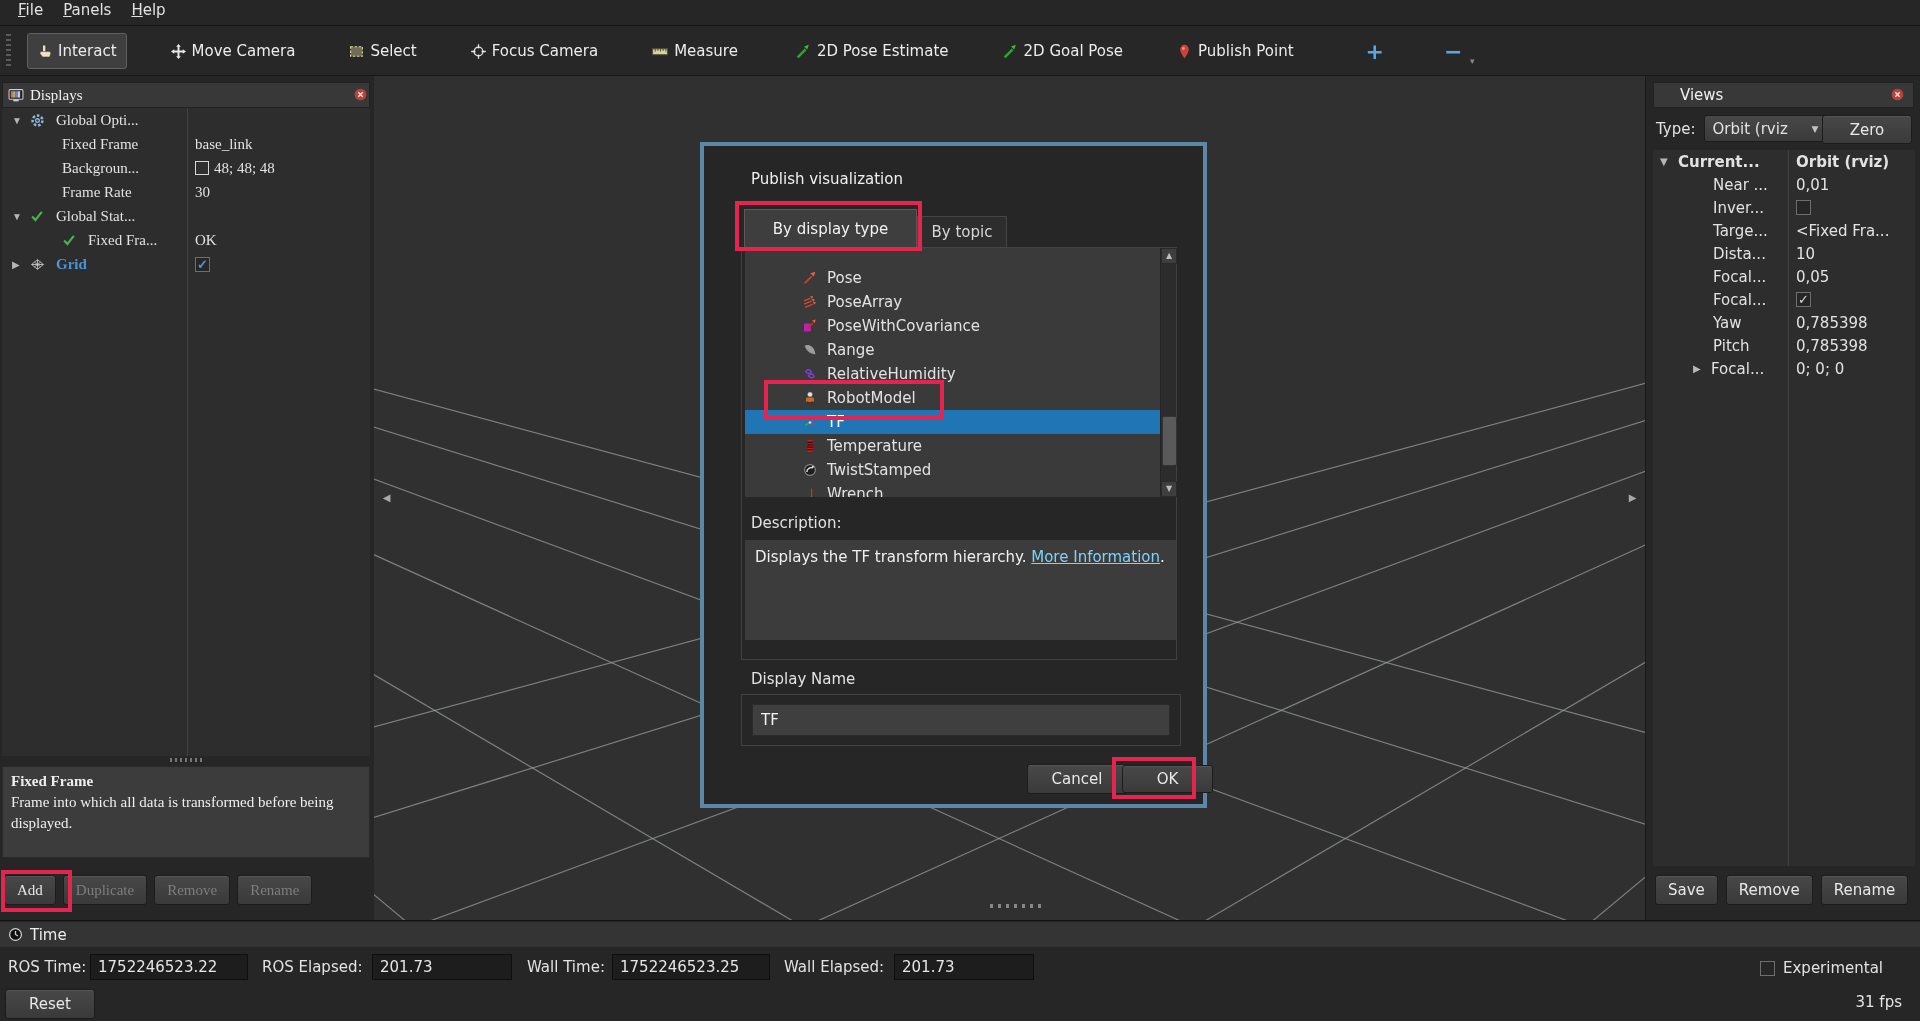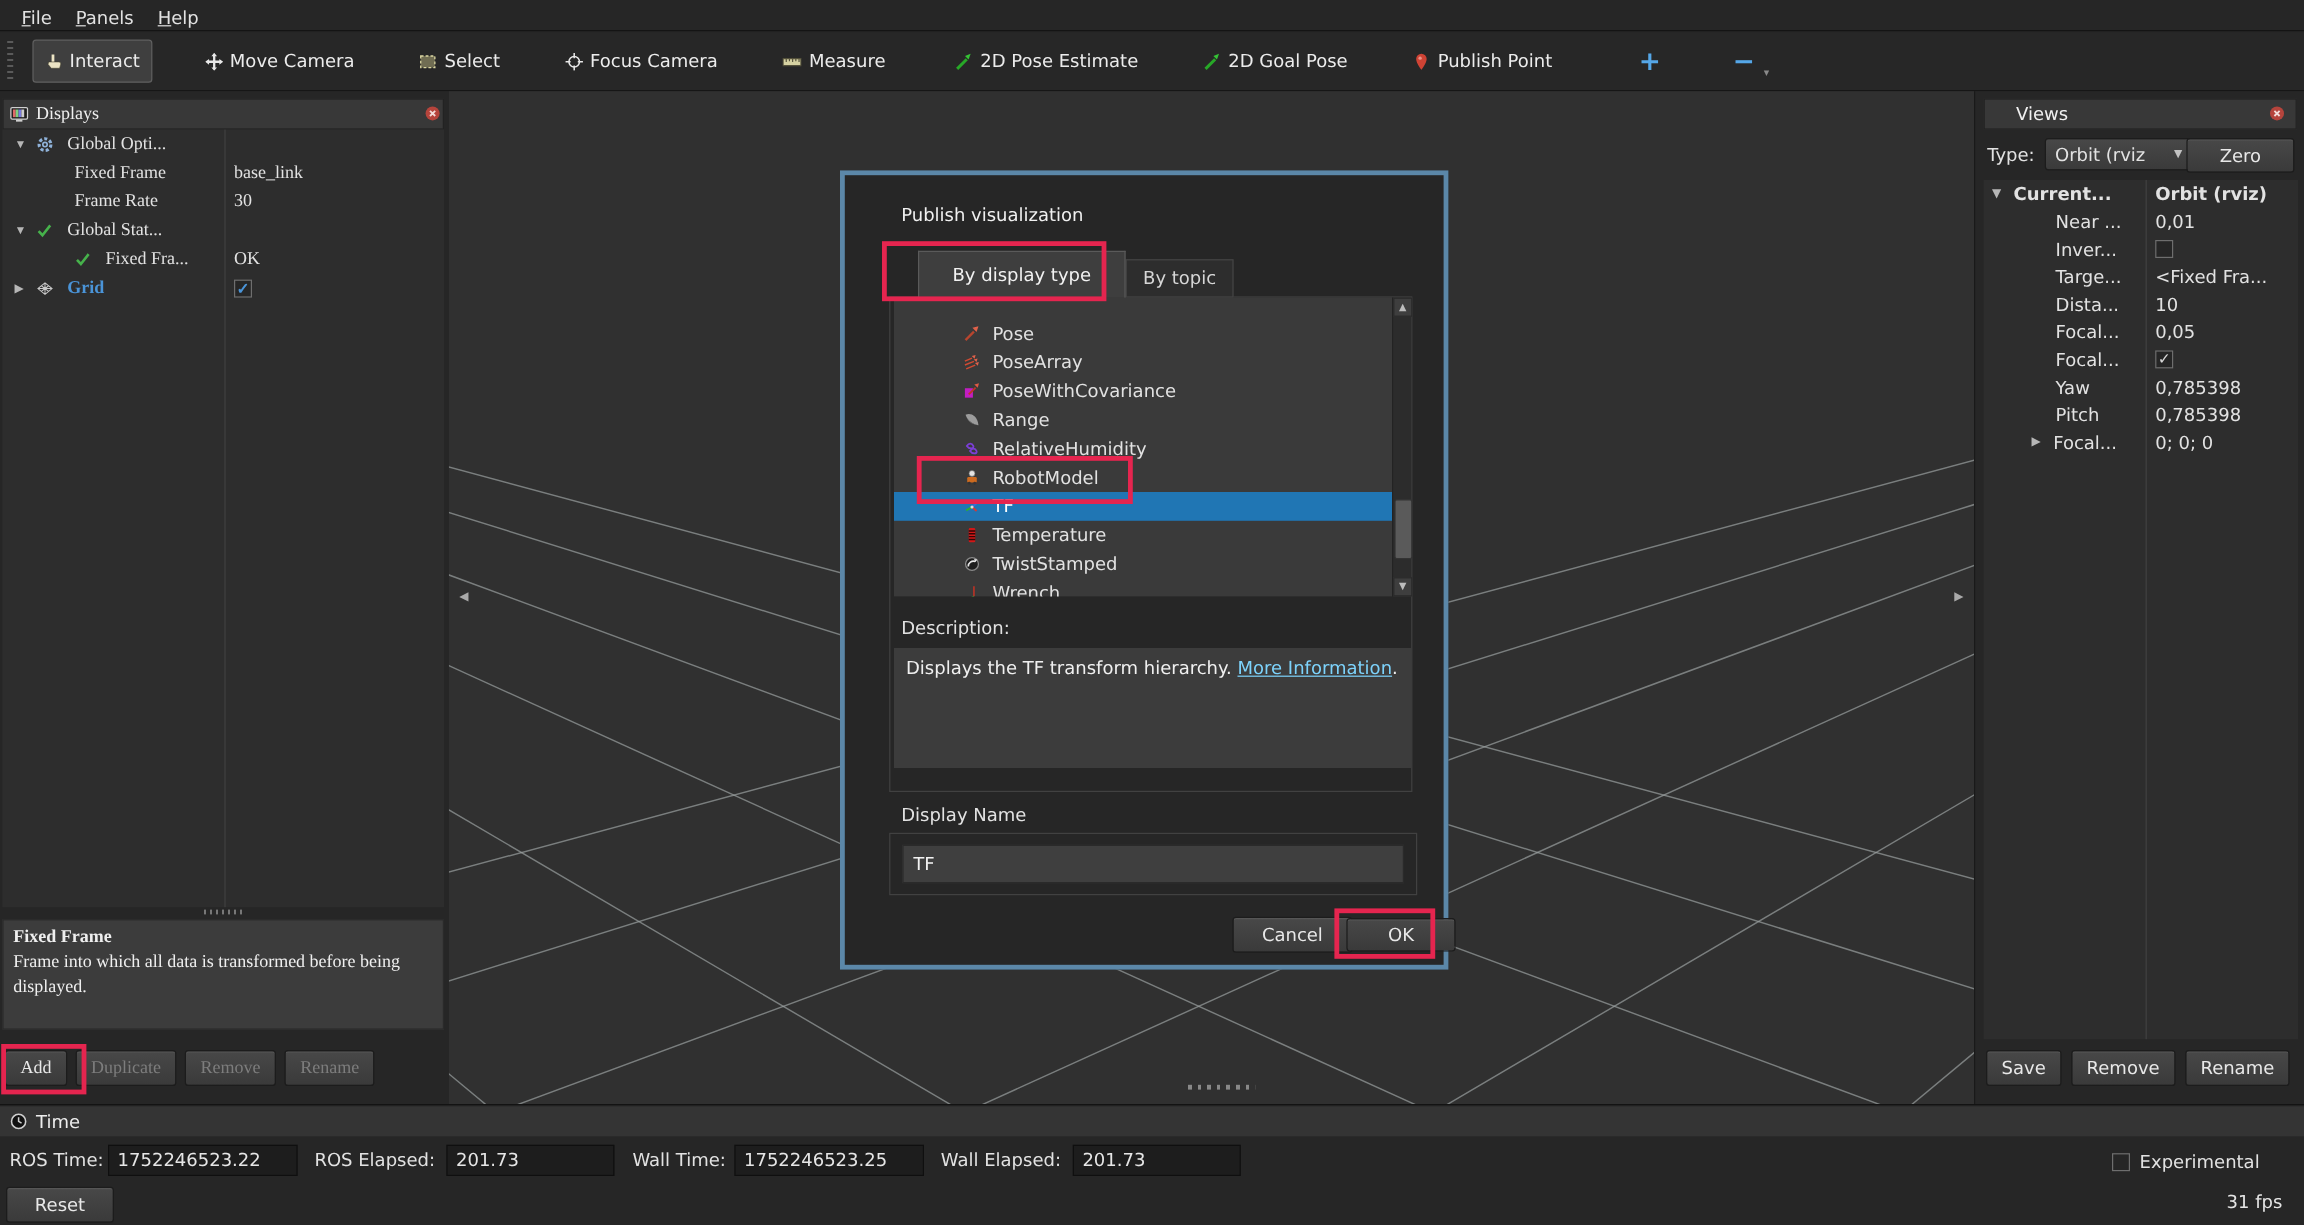--- a/index.html
+++ b/index.html
@@ -1,20 +1,20 @@
 <!DOCTYPE html>
 <html><head>
 <meta charset="utf-8">
 <style>
   html,body{margin:0;padding:0;background:#141414;}
   #app{position:relative;width:1920px;height:1021px;background:#262626;color:#e2e2e2;
        font-family:"DejaVu Sans","Liberation Sans",sans-serif;font-size:15px;overflow:hidden;}
   
   .menubar{position:absolute;left:0;top:0;width:1920px;height:26px;background:#262626;
-           border-bottom:1px solid #141414;display:flex;align-items:flex-end;padding-left:8px;box-sizing:border-box;}
+           border-bottom:1px solid #141414;display:flex;align-items:flex-start;padding-left:8px;box-sizing:border-box;}
   .menu-item{padding:1px 10px;cursor:default;}
   
   .toolbar{position:absolute;left:0;top:27px;width:1920px;height:48px;background:#272727;
            border-bottom:1px solid #161616;display:flex;align-items:center;}
   .tb-grip{width:5px;height:34px;margin:0 16px 0 6px;
            background:repeating-linear-gradient(to bottom,#5a5a5a 0 2px,transparent 2px 5px);}
   .tool-btn{display:inline-flex;align-items:center;gap:6px;height:34px;padding:0 9px;color:#ececec;
             border:1px solid transparent;border-radius:3px;white-space:nowrap;}
   .tool-btn.active{background:#3f3f3f;border:1px solid #606060;}
   .tool-btn .ic{display:inline-flex;align-items:center;}
@@ -83,21 +83,21 @@
   .tfield{position:absolute;top:33px;height:26px;line-height:24px;background:#1d1d1d;border:1px solid #0f0f0f;
       box-sizing:border-box;padding:0 7px;color:#e6e6e6;}
   #experimental{position:absolute;left:1760px;top:38px;display:flex;align-items:center;gap:8px;}
   #reset-btn{position:absolute;left:5px;top:68px;width:64px;height:28px;}
   #fps{position:absolute;right:18px;top:72px;color:#e4e4e4;}
   
   #dialog{position:absolute;left:700px;top:142px;width:507px;height:666px;background:#262626;
       border:4px solid #5b87a8;box-sizing:border-box;z-index:20;}
   #dlg-title{position:absolute;left:47px;top:24px;color:#f0f0f0;}
   #dlg-pane{position:absolute;left:37px;top:101px;width:436px;height:413px;border:1px solid #414141;box-sizing:border-box;}
-  .tab{position:absolute;display:flex;align-items:center;justify-content:center;box-sizing:border-box;margin-left:21px;}
+  .tab{position:absolute;display:flex;align-items:center;justify-content:center;box-sizing:border-box;}
   .tab.active{left:40px;top:63px;width:173px;height:39px;background:#3e3e3e;border:1px solid #5a5a5a;border-bottom:none;z-index:2;color:#f2f2f2;}
   .tab.inactive{left:213px;top:70px;width:90px;height:32px;background:#2d2d2d;border:1px solid #454545;color:#d6d6d6;}
   #dlg-list{position:absolute;left:41px;top:102px;width:415px;height:249px;background:#3a3a3a;overflow:hidden;}
   .lrow{height:24px;display:flex;align-items:center;padding-left:58px;box-sizing:border-box;margin-top:0;}
   .lrow:first-child{margin-top:18px;}
   .lrow .ticon{width:24px;}
   .lrow.sel{background:#2076b4;color:#fff;}
   #dlg-scroll{position:absolute;left:456px;top:102px;width:16px;height:249px;background:#2c2c2c;border-left:1px solid #232323;box-sizing:border-box;}
   .sbtn{position:absolute;left:0;width:16px;height:16px;background:#3e3e3e;border:1px solid #2a2a2a;box-sizing:border-box;
         font-size:8px;color:#bcbcbc;text-align:center;line-height:14px;}
@@ -245,20 +245,29 @@
         <div class="trow">
           <div class="tname" style="padding-left: 60px; left: 0px;">
             <span>Fixed Frame</span>
           </div>
           <div class="tval" style="left: 193px;">
             <span>base_link</span>
           </div>
         </div>
         <div class="trow">
           <div class="tname" style="padding-left: 60px; left: 0px;">
+            <span>Backgroun...</span>
+          </div>
+          <div class="tval" style="left: 193px;">
+            <span class="swatch"></span>
+            <span>48; 48; 48</span>
+          </div>
+        </div>
+        <div class="trow">
+          <div class="tname" style="padding-left: 60px; left: 0px;">
             <span>Frame Rate</span>
           </div>
           <div class="tval" style="left: 193px;">
             <span>30</span>
           </div>
         </div>
         <div class="trow">
           <div class="tname" style="padding-left: 8px; left: 0px;">
             <span class="exp">▼</span>
             <span class="ticon">

